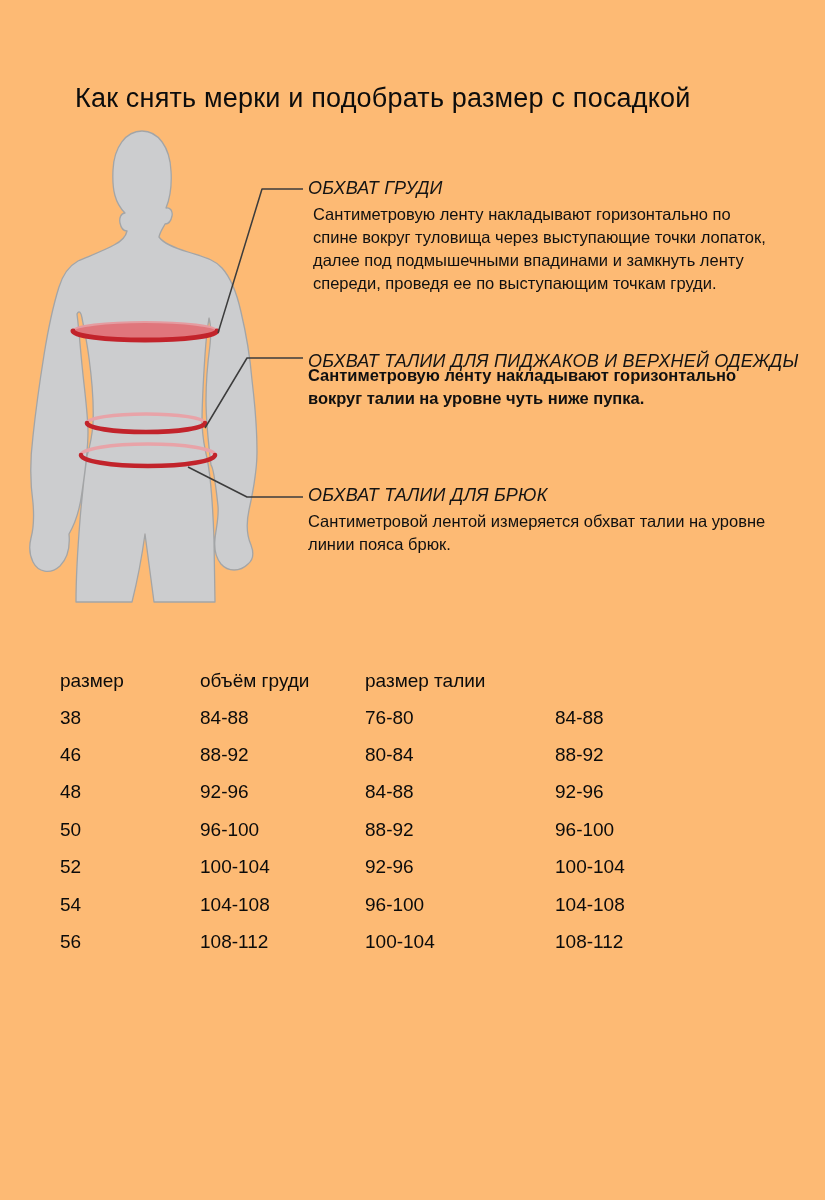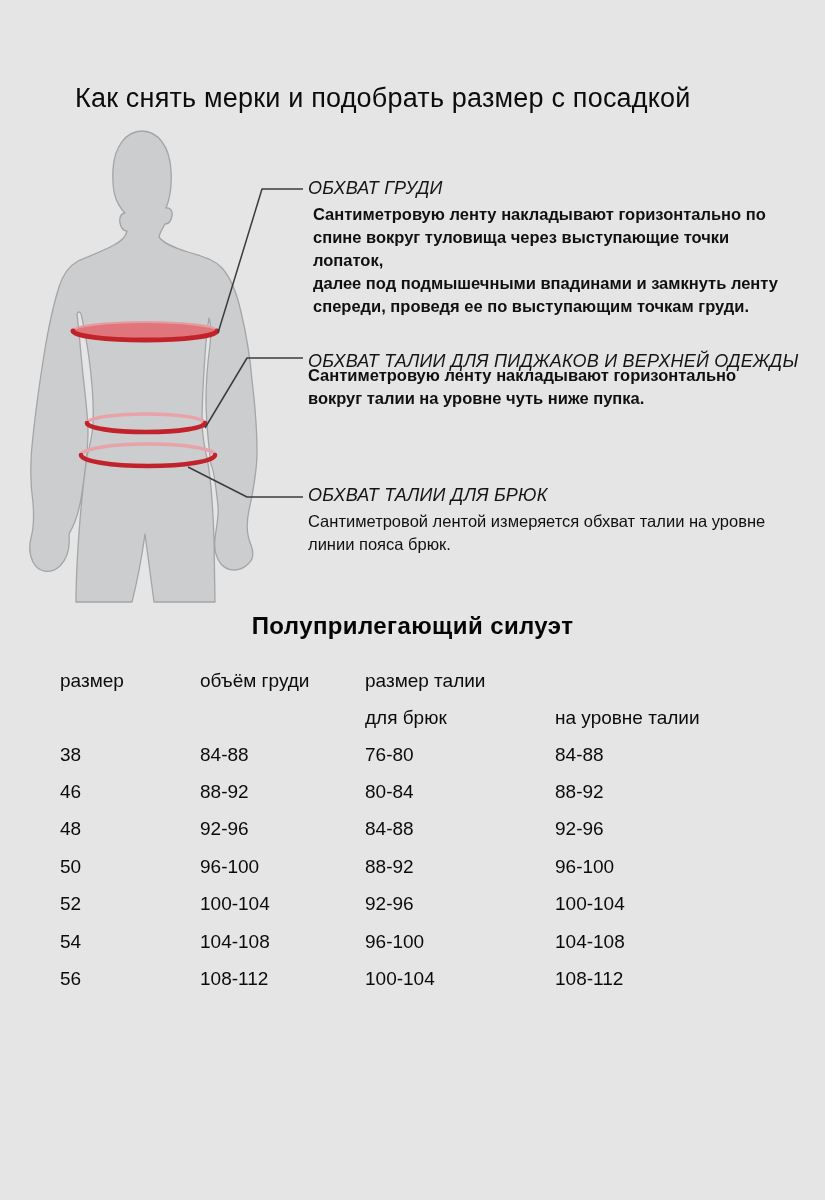--- a/index.html
+++ b/index.html
@@ -1,19 +1,19 @@
 <!DOCTYPE html>
 <html lang="ru"><head>
 <meta charset="utf-8">
 <style>
   html,body{margin:0;padding:0;background:#fff;}
   .page{
     position:relative;
     width:825px;height:1200px;
-    background:#e5e5e5;
+    background:#fdba74;
     font-family:"Liberation Sans","DejaVu Sans",sans-serif;
     color:#111;
     overflow:hidden;
   }
   .abs{position:absolute;}
   .page-title{
     left:75px;top:83px;
     font-size:27px;line-height:30px;
     letter-spacing:.2px;
     white-space:nowrap;
@@ -27,21 +27,21 @@
     color:#141414;
     font-style:italic;
   }
   .m-text{
     font-size:16.5px;line-height:23px;
     white-space:pre-line;
     color:#101010;
     width:480px;
   }
   .mh1{left:308px;top:177px;}
-  .mt1{left:313px;top:203px;font-weight:bold;}
+  .mt1{left:313px;top:203px;}
   .mh2{left:308px;top:338px;margin-top:12px;}
   .mt2{left:308px;top:364px;font-weight:bold;}
   .mh3{left:308px;top:484px;}
   .mt3{left:308px;top:510px;}
   .table-title{
     left:0;right:0;top:612px;
     text-align:center;
     font-size:24px;font-weight:700;
     letter-spacing:.4px;
     color:#050505;
@@ -151,34 +151,27 @@
 спереди, проведя ее по выступающим точкам груди.</div>
 
   <div class="abs m-heading mh2">ОБХВАТ ТАЛИИ ДЛЯ ПИДЖАКОВ И ВЕРХНЕЙ ОДЕЖДЫ</div>
   <div class="abs m-text mt2">Сантиметровую ленту накладывают горизонтально
 вокруг талии на уровне чуть ниже пупка.</div>
 
   <div class="abs m-heading mh3">ОБХВАТ ТАЛИИ ДЛЯ БРЮК</div>
   <div class="abs m-text mt3">Сантиметровой лентой измеряется обхват талии на уровне
 линии пояса брюк.</div>
 
-  <div class="abs table-title">Полуприлегающий силуэт</div>
 
   <div class="abs size-table">
     <div class="trow hdr">
       <div class="tcell">размер</div>
       <div class="tcell">объём груди</div>
       <div class="tcell">размер талии</div>
     </div>
-    <div class="trow hdr">
-      <div class="tcell"></div>
-      <div class="tcell"></div>
-      <div class="tcell">для брюк</div>
-      <div class="tcell">на уровне талии</div>
-    </div>
     <div>
         <div class="trow">
           <div class="tcell">38</div>
           <div class="tcell">84-88</div>
           <div class="tcell">76-80</div>
           <div class="tcell">84-88</div>
         </div>
         <div class="trow">
           <div class="tcell">46</div>
           <div class="tcell">88-92</div>

